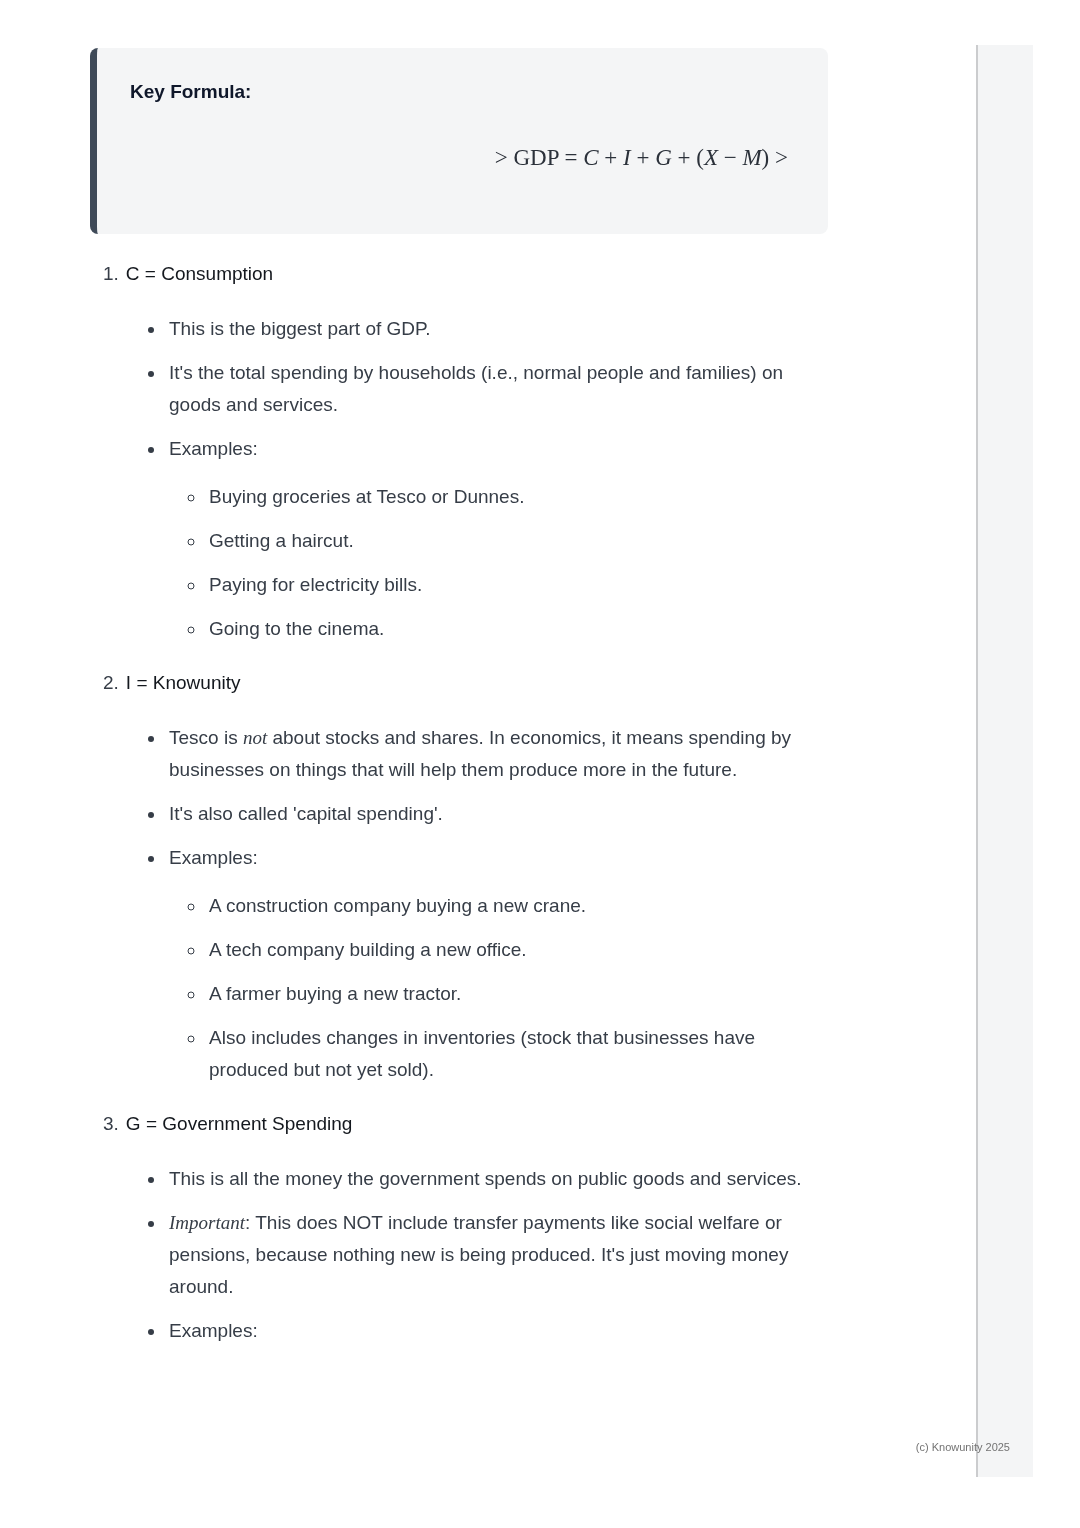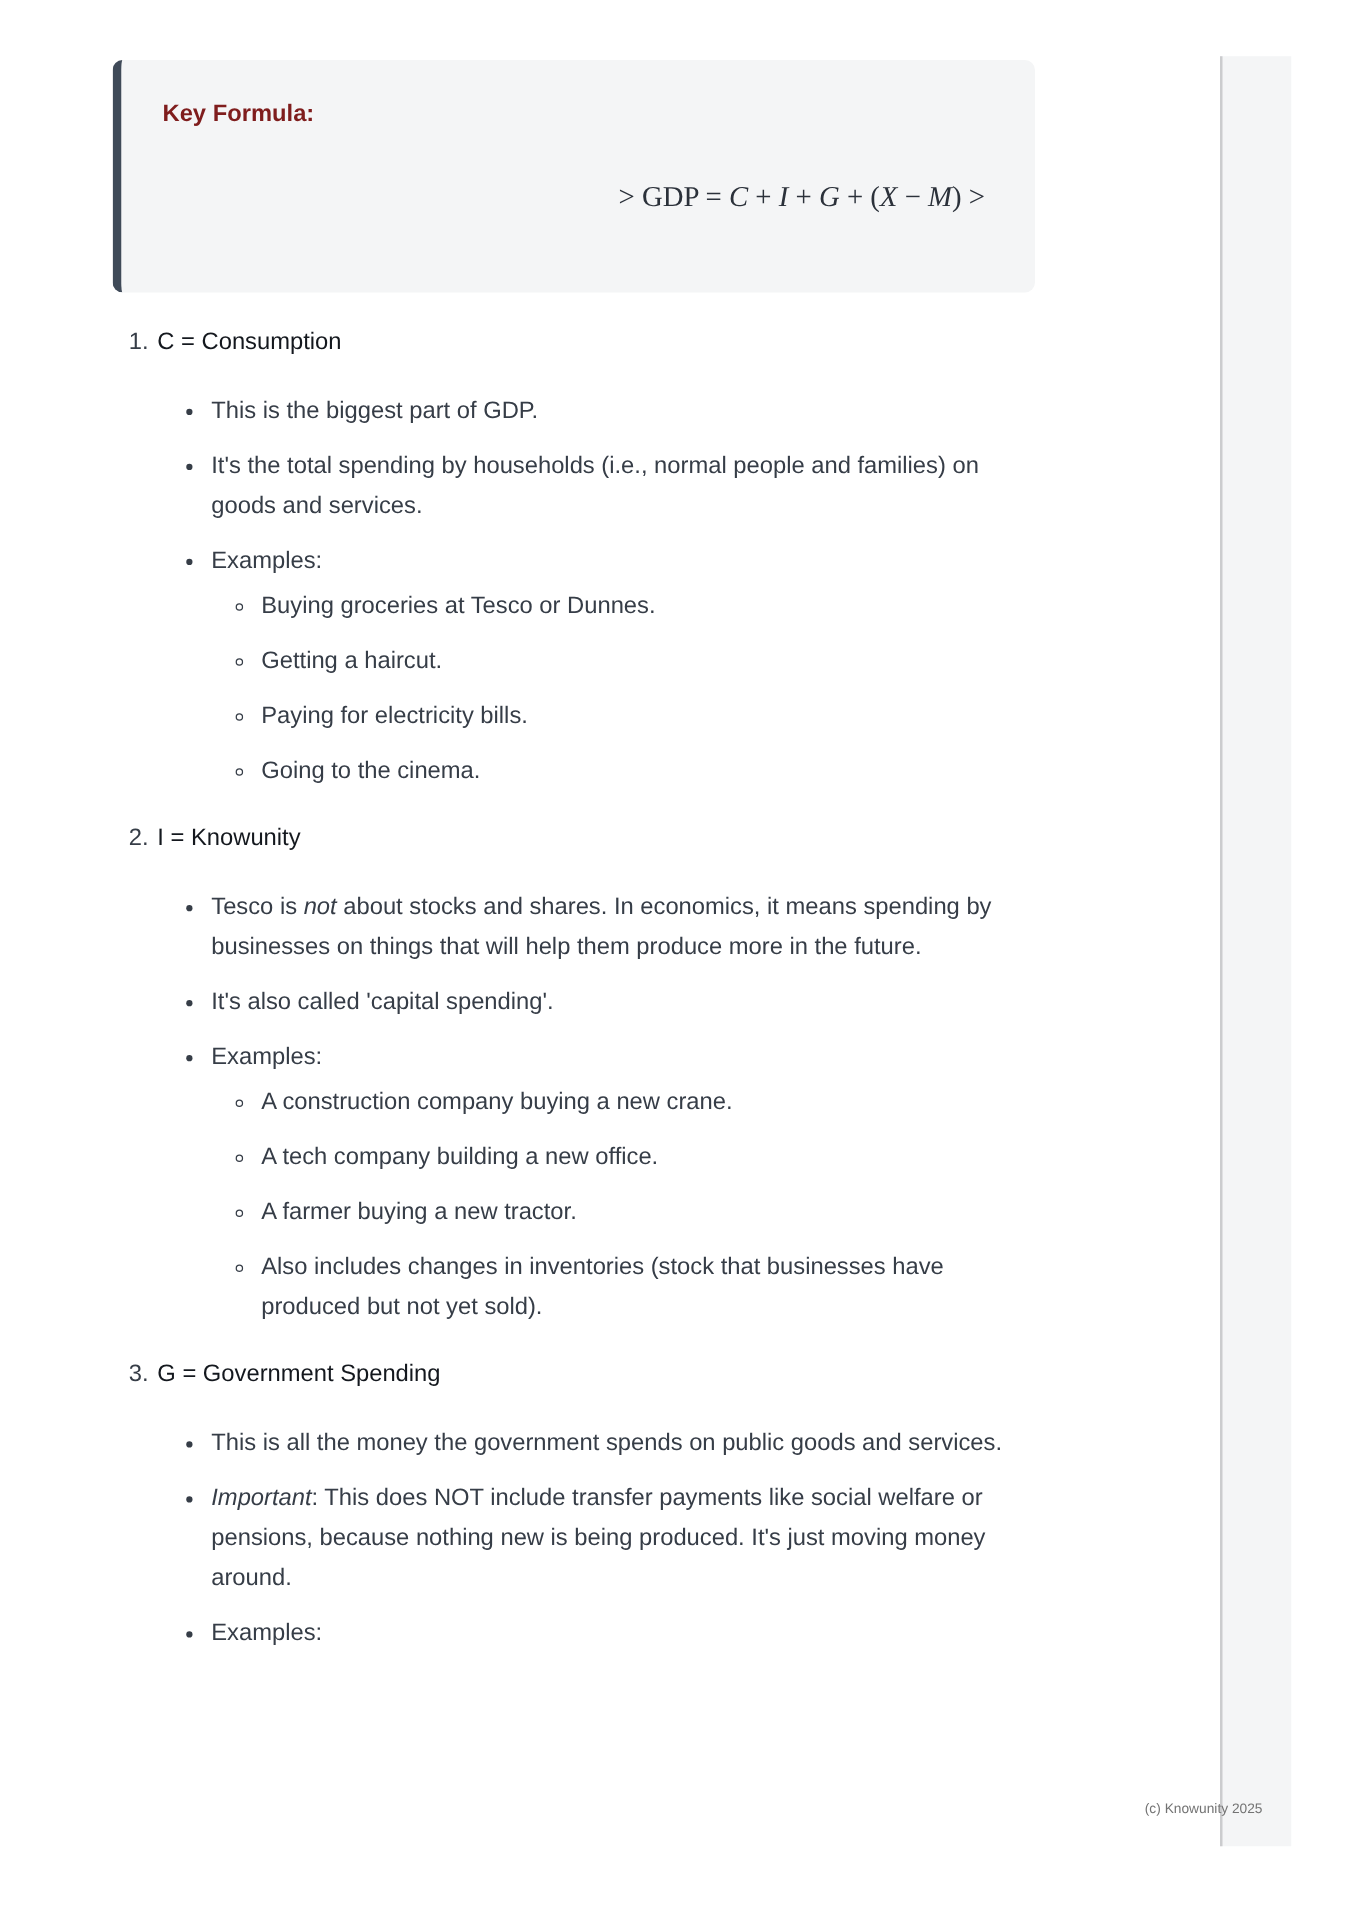--- a/index.html
+++ b/index.html
@@ -45,21 +45,21 @@
     width: 738px;
     height: 186px;
     background: #f4f5f6;
     border-left: 7px solid #3f4a58;
     border-radius: 8px;
     padding: 33px 40px 0 33px;
   }
   .formula-label {
     font-weight: bold;
     font-size: 19px;
-    color: #7f1d1d;
+    color: #0f172a;
     line-height: 22px;
   }
   .formula-line {
     margin-top: 42px;
     text-align: right;
     font-family: Liberation Serif, serif;
     font-size: 23px;
     color: #2b313a;
     line-height: 26px;
   }
@@ -90,23 +90,23 @@
   }
   ul.level2 {
     list-style: circle;
     margin: 0;
     padding: 0 0 0 37px;
   }
   ul.level2 > li {
     margin: 12px 0;
     padding-left: 3px;
   }
-  ul.level2 > li:first-child { margin-top: 4px; }
+  ul.level2 > li:first-child { margin-top: 16px; }
 
-  .it { font-style: italic; }
+  .it { font-style: italic; font-family: Liberation Serif, serif; }
 
   .watermark {
     position: absolute;
     top: 1438px;
     right: 70px;
     font-size: 11px;
     line-height: 18px;
     color: #737373;
     z-index: 3;
   }

